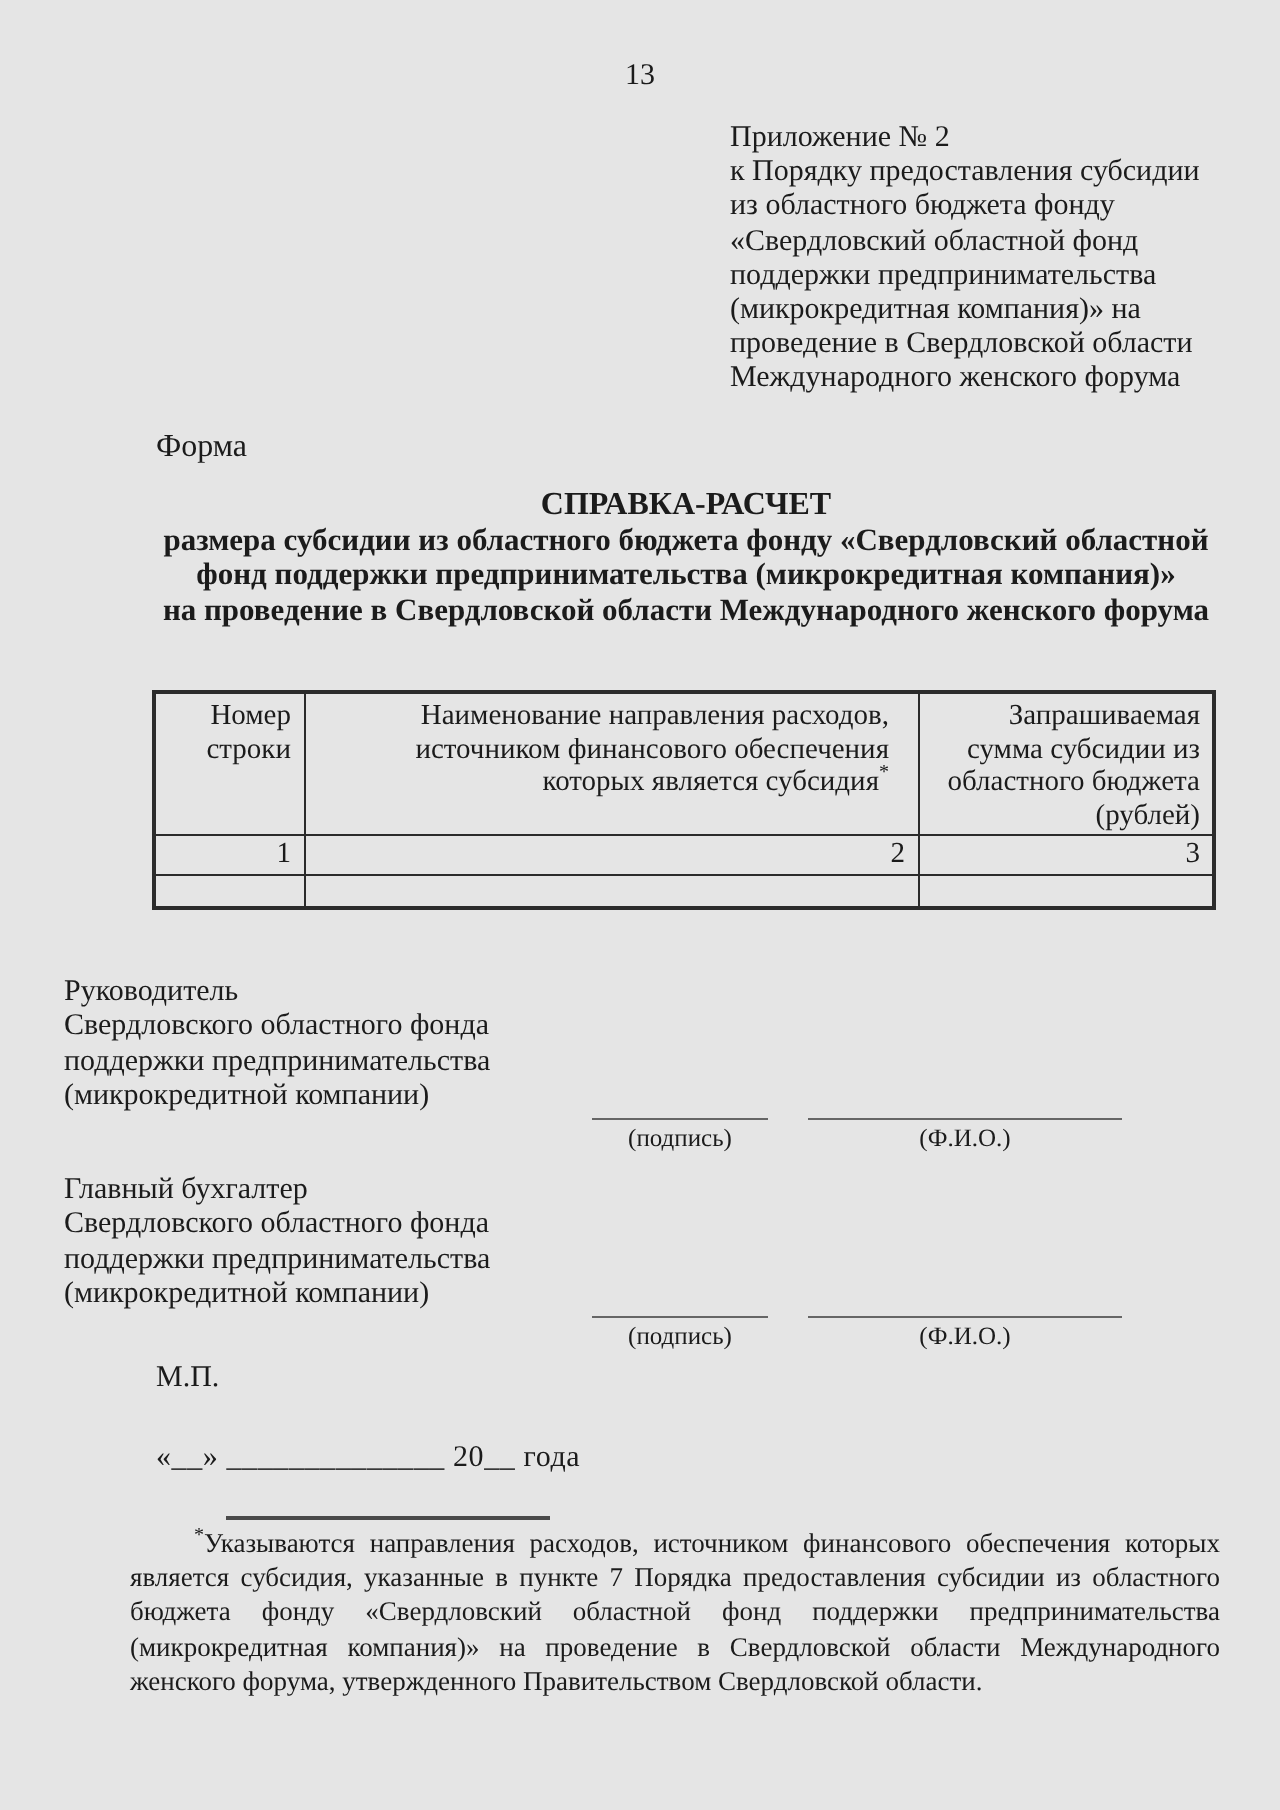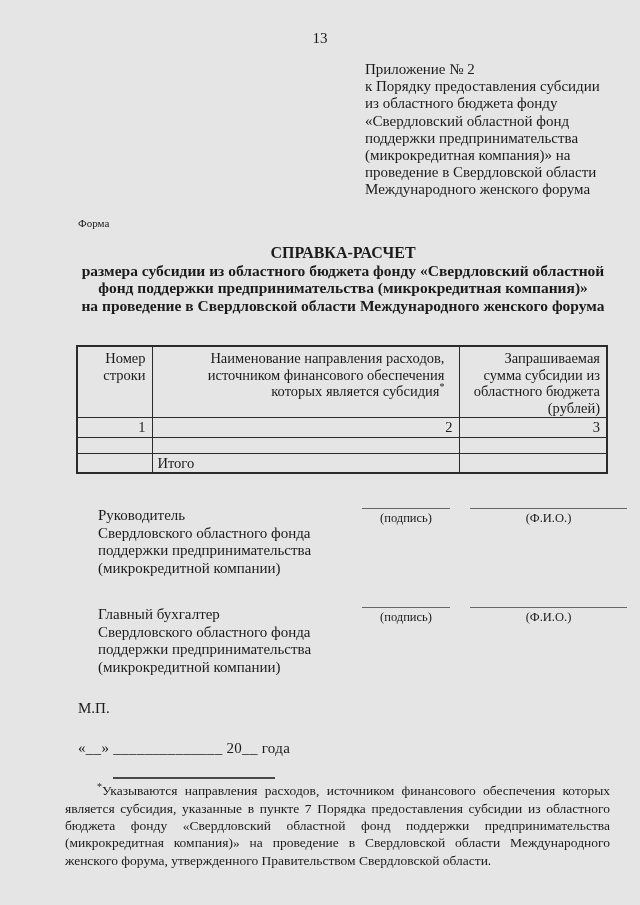--- a/index.html
+++ b/index.html
@@ -20,21 +20,21 @@
     font-size:15px;line-height:17px;
     margin:0 0 14px 0;
   }
   .appendix{
     margin-left:365px;
     width:252px;
     font-size:15px;line-height:17.2px;
   }
   .form-label{
     margin:16px 0 0 78px;
-    font-size:11px;line-height:17px;
+    font-size:16px;line-height:17px;
   }
   .title-block{
     margin:12px 0 0 78px;
     width:530px;
     text-align:center;
     font-weight:bold;
   }
   .title-heading{font-size:16px;line-height:18px;}
   .title-sub{font-size:15.5px;line-height:17.5px;}
   table.calc{
@@ -55,21 +55,22 @@
   table.calc{border:2.5px solid #2b2b2b;}
   col.c1{width:75px;} col.c2{width:307px;} col.c3{width:148px;}
   tr.hdr th{height:64px;padding-top:3px;}
   tr.hdr th.c2pad{padding-left:14px;padding-right:14px;}
   tr.nums td{height:15px;}
   tr.blank td{height:13px;}
   tr.total td{height:16px;text-align:left;padding-left:5px;}
   sup.mark{font-size:10px;line-height:0;}
   .sig-row{
     display:flex;
-    margin-left:98px;
+    align-items:flex-end;
+    margin-left:32px;
     width:529px;
     gap:12px;
   }
   .sig-row.first{margin-top:33px;}
   .sig-row.second{margin-top:29px;}
   .sig-role{
     width:264px;
     font-size:15px;line-height:17.5px;
   }
   .sig-lines{
@@ -152,25 +153,20 @@
       <tr class="nums">
         <td>1</td>
         <td>2</td>
         <td>3</td>
       </tr>
       <tr class="blank">
         <td></td>
         <td></td>
         <td></td>
       </tr>
-      <tr class="total">
-        <td></td>
-        <td>Итого</td>
-        <td></td>
-      </tr>
     </tbody>
   </table>
 
   <div class="sig-row first">
     <div class="sig-role pre">Руководитель
 Свердловского областного фонда
 поддержки предпринимательства
 (микрокредитной компании)</div>
     <div class="sig-lines">
       <div class="lines-pair">

